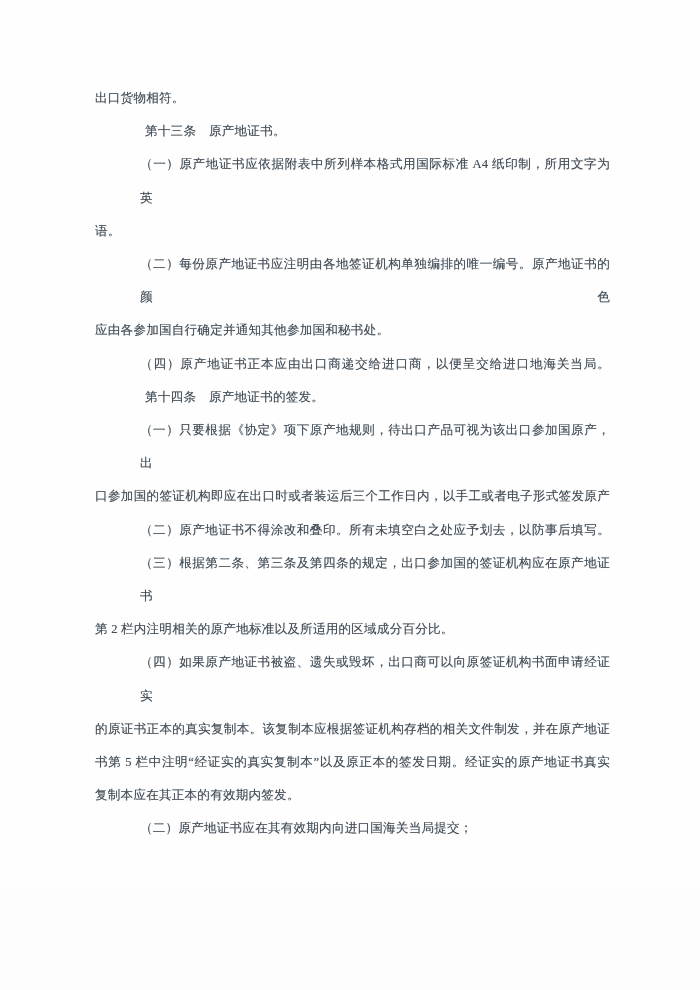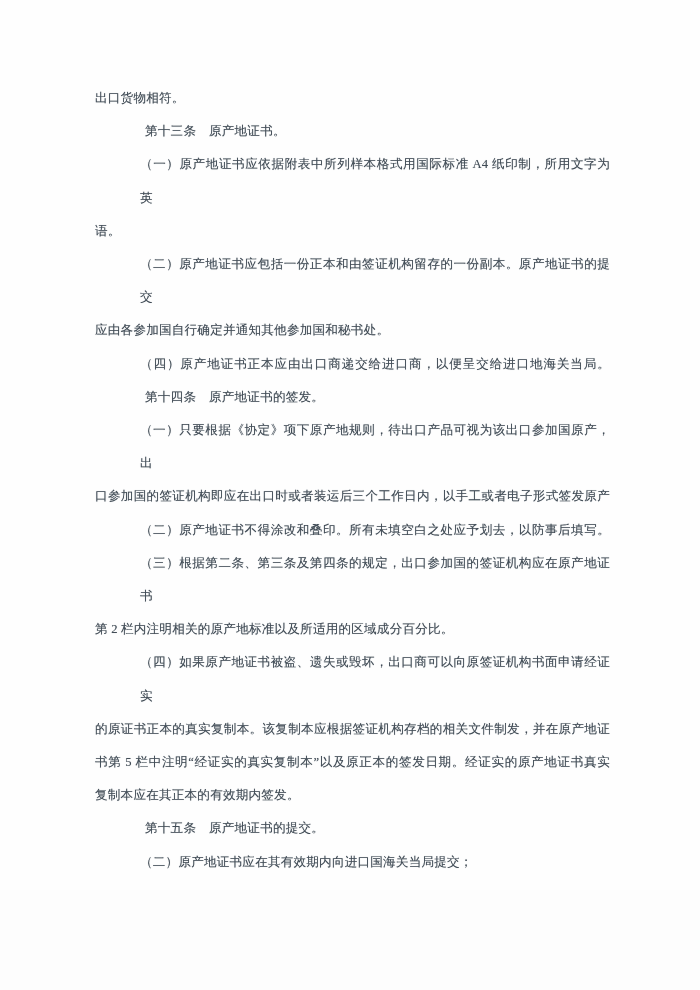--- a/index.html
+++ b/index.html
@@ -49,30 +49,29 @@
 </style>
 </head>
 <body>
 
 <div class="page" style="background: rgb(254, 254, 254);">
   <div class="content" id="content" style="color: rgb(65, 76, 86);">
       <div class="line i-none">出口货物相符。</div>
       <div class="line i-heading">第十三条　原产地证书。</div>
       <div class="line i-para j">（一）原产地证书应依据附表中所列样本格式用国际标准 A4 纸印制，所用文字为英</div>
       <div class="line i-none">语。</div>
-      <div class="line i-para j">（二）原产地证书应包括一份正本和由签证机构留存的一份副本。原产地证书的提交</div>
+      <div class="line i-para j">（二）每份原产地证书应注明由各地签证机构单独编排的唯一编号。原产地证书的颜色</div>
       <div class="line i-none">应由各参加国自行确定并通知其他参加国和秘书处。</div>
       <div class="line i-para j">（四）原产地证书正本应由出口商递交给进口商，以便呈交给进口地海关当局。</div>
       <div class="line i-heading">第十四条　原产地证书的签发。</div>
       <div class="line i-para j">（一）只要根据《协定》项下原产地规则，待出口产品可视为该出口参加国原产，出</div>
       <div class="line i-none j">口参加国的签证机构即应在出口时或者装运后三个工作日内，以手工或者电子形式签发原产</div>
       <div class="line i-para j">（二）原产地证书不得涂改和叠印。所有未填空白之处应予划去，以防事后填写。</div>
       <div class="line i-para j">（三）根据第二条、第三条及第四条的规定，出口参加国的签证机构应在原产地证书</div>
       <div class="line i-none">第 2 栏内注明相关的原产地标准以及所适用的区域成分百分比。</div>
       <div class="line i-para j">（四）如果原产地证书被盗、遗失或毁坏，出口商可以向原签证机构书面申请经证实</div>
       <div class="line i-none j">的原证书正本的真实复制本。该复制本应根据签证机构存档的相关文件制发，并在原产地证</div>
       <div class="line i-none j">书第 5 栏中注明“经证实的真实复制本”以及原正本的签发日期。经证实的原产地证书真实</div>
       <div class="line i-none">复制本应在其正本的有效期内签发。</div>
-      <div class="line i-heading">第十五条　原产地证书的提交。</div>
       <div class="line i-para">（二）原产地证书应在其有效期内向进口国海关当局提交；</div>
     </div>
   <div class="page-number" style="color: rgb(95, 106, 116);">- 8 -</div>
 </div>
 
 </body></html>

